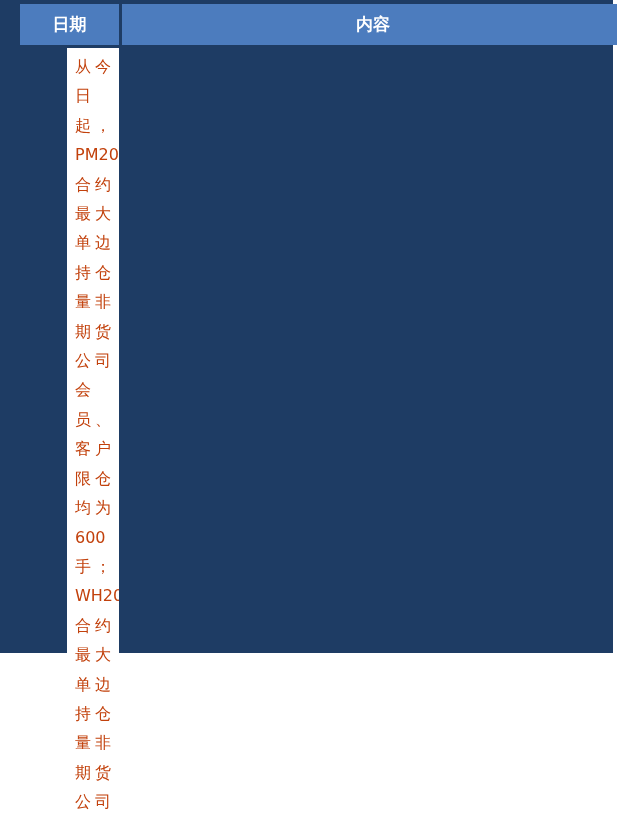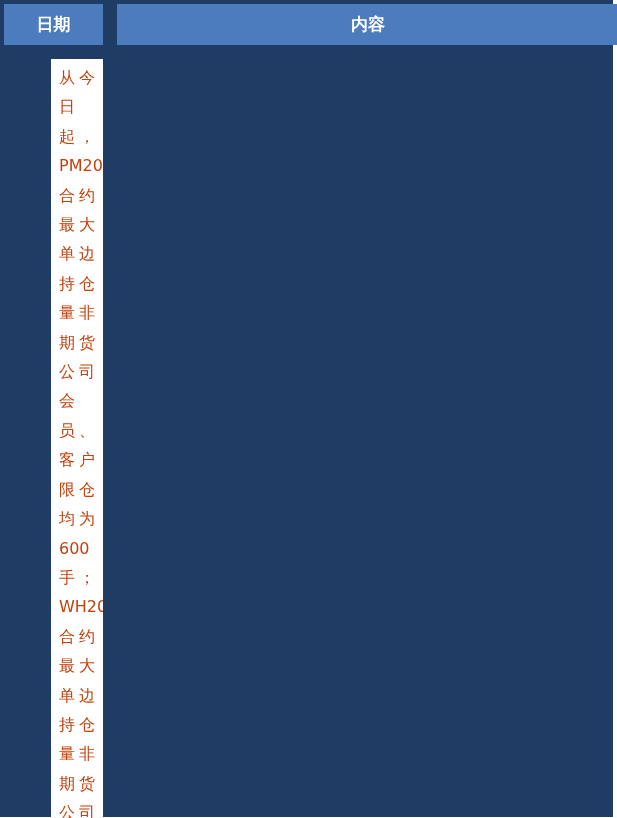--- a/index.html
+++ b/index.html
@@ -2,28 +2,28 @@
 <html><head>
 <meta charset="utf-8">
 <style>
   html, body { margin:0; padding:0; }
   body {
     width:617px; height:818px; background:#ffffff; overflow:hidden;
     font-family:"DejaVu Sans","Liberation Sans",sans-serif;
   }
   .notice-table {
     position:absolute; left:0; top:0;
-    width:613px; height:817px;
+    width:613px; height:653px;
     box-sizing:border-box;
     background:#1E3C64;             
     display:grid;
     grid-template-columns:99px 502px;
     grid-template-rows:41px 764px;
-    gap:14px;
-    padding:4px 5px 5px 4px;
+    gap:3px;
+    padding:4px 5px 5px 20px;
   }
   .cell { box-sizing:border-box; }
   .hdr-cell {
     background:#4C7CBE; color:#FFFFFF;
     font-weight:bold; font-size:17px;
     display:flex; align-items:center; justify-content:center;
   }
   .date-cell {
     background:#4C7CBE; color:#FFFFFF;
     font-weight:bold; font-size:17px; letter-spacing:0.3px;

